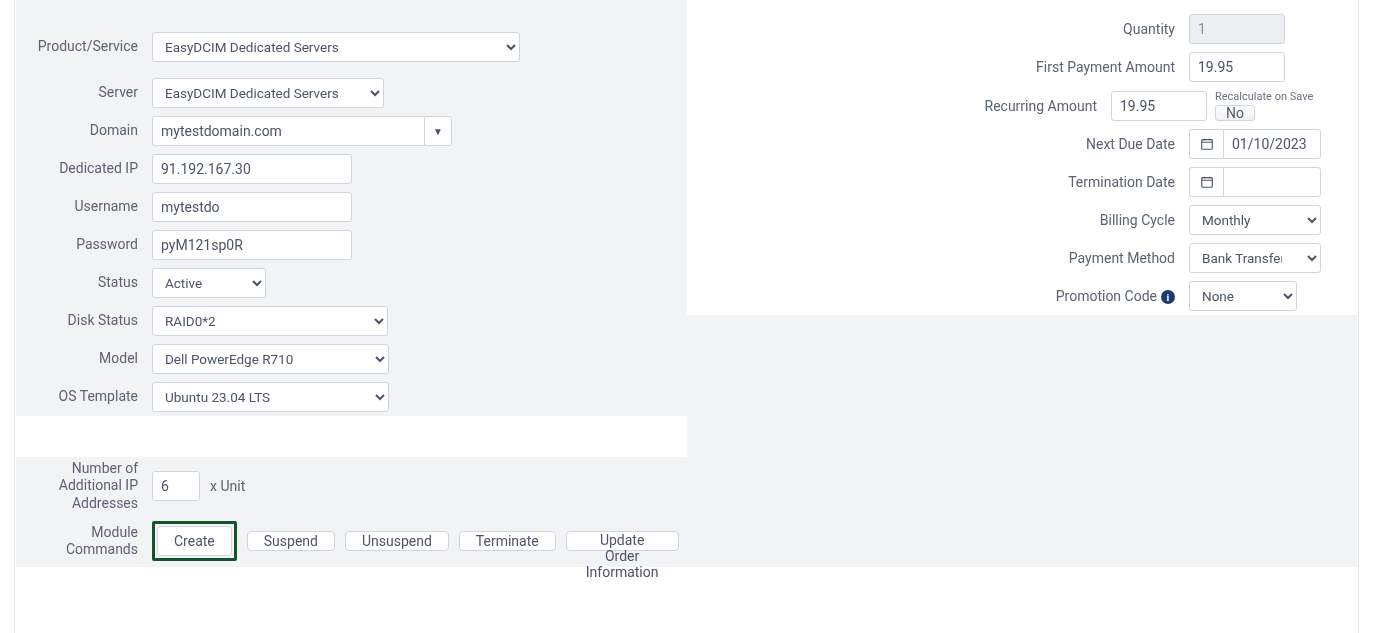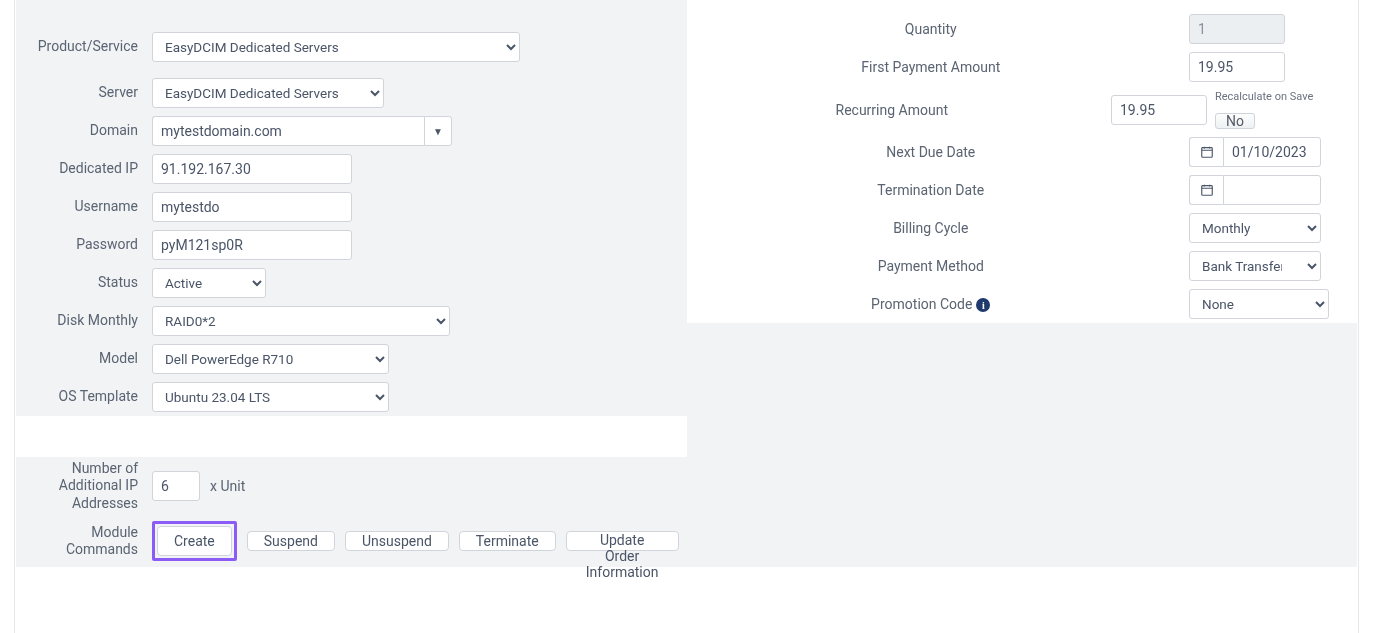--- a/index.html
+++ b/index.html
@@ -68,21 +68,21 @@
   select {
     padding-right: 22px;
     appearance: auto;
     font-size: 13.5px;
   }
   .w-full { width: 368px; }
   .w-select-230 { width: 232px; }
   .w-200 { width: 200px; }
   .w-112 { width: 114px; }
   .w-237 { width: 237px; }
-  .w-300 { width: 298px; }
+  .w-300 { width: 236px; }
   .w-52 { width: 48px; }
   .input-group {
     display: inline-flex;
     justify-content: flex-end;
   }
   .input-group input {
     border-top-right-radius: 0;
     border-bottom-right-radius: 0;
     border-right: none;
     width: 272px;
@@ -111,39 +111,39 @@
     display:inline-flex; align-items:center; justify-content:center;
     background:#fff; color:#4a5568;
   }
   .date-group input {
     border-top-left-radius:0;
     border-bottom-left-radius:0;
     width: 98px;
   }
   .right-lbl {
     flex: 1;
-    text-align: center;
+    text-align: right;
     padding-right: 10px;
     color: #5a6472;
     font-size: 14px;
   }
   .right-ctrl {
     width: 172px;
     padding: 4px 8px 4px 4px;
     display:flex;
     align-items:center;
     gap:6px;
   }
   .recalc-wrap {
     display:flex;
     flex-direction:column;
     align-items:flex-start;
     font-size:11px;
     color:#6b7280;
-    gap:10px;
+    gap:2px;
     margin-left:2px;
   }
   .toggle {
     width: 40px;
     height: 16px;
     border: 1px solid #cfd4da;
     border-radius: 3px;
     background: linear-gradient(#fdfdfd,#eef1f4);
     display:inline-flex;
     align-items:center;
@@ -175,21 +175,21 @@
     font-size: 14px;
     cursor:pointer;
     font-family:inherit;
   }
   .btn-row {
     display:flex;
     gap: 10px;
     align-items:center;
   }
   .hl {
-    border: 3px solid #8b5cf6;
+    border: 3px solid #14532d;
     border-radius: 2px;
     padding: 2px;
     display:inline-flex;
   }
   .hl .btn { height:30px; }
   .unit-text { color:#5a6472; margin-left:4px; }
   .col-right .frow { min-height: 38px; }
   svg.cal-svg { width:14px; height:14px; }
 </style>
 </head>
@@ -257,21 +257,21 @@
       <div class="frow stripe">
         <div class="lbl">Status</div>
         <div class="ctrl">
           <select class="w-112">
             <option>Active</option>
           </select>
         </div>
       </div>
 
       <div class="frow stripe">
-        <div class="lbl">Disk Monthly</div>
+        <div class="lbl">Disk Status</div>
         <div class="ctrl">
           <select class="w-300">
             <option>RAID0*2</option>
           </select>
         </div>
       </div>
 
 
       <div class="frow stripe">
         <div class="lbl">Model</div>
@@ -390,21 +390,21 @@
             <option>Bank Transfer</option>
           </select>
         </div>
       </div>
 
       <div class="frow">
         <div class="right-lbl">
           <span>Promotion Code</span><span class="info-icon">i</span>
         </div>
         <div class="right-ctrl">
-          <select style="width:140px;padding-left:8px;">
+          <select style="width:108px;padding-left:8px;">
             <option>None</option>
           </select>
         </div>
       </div>
 
       <div class="frow stripe" style="flex:1;"></div>
 
     </div>
   </div>
 </div>

